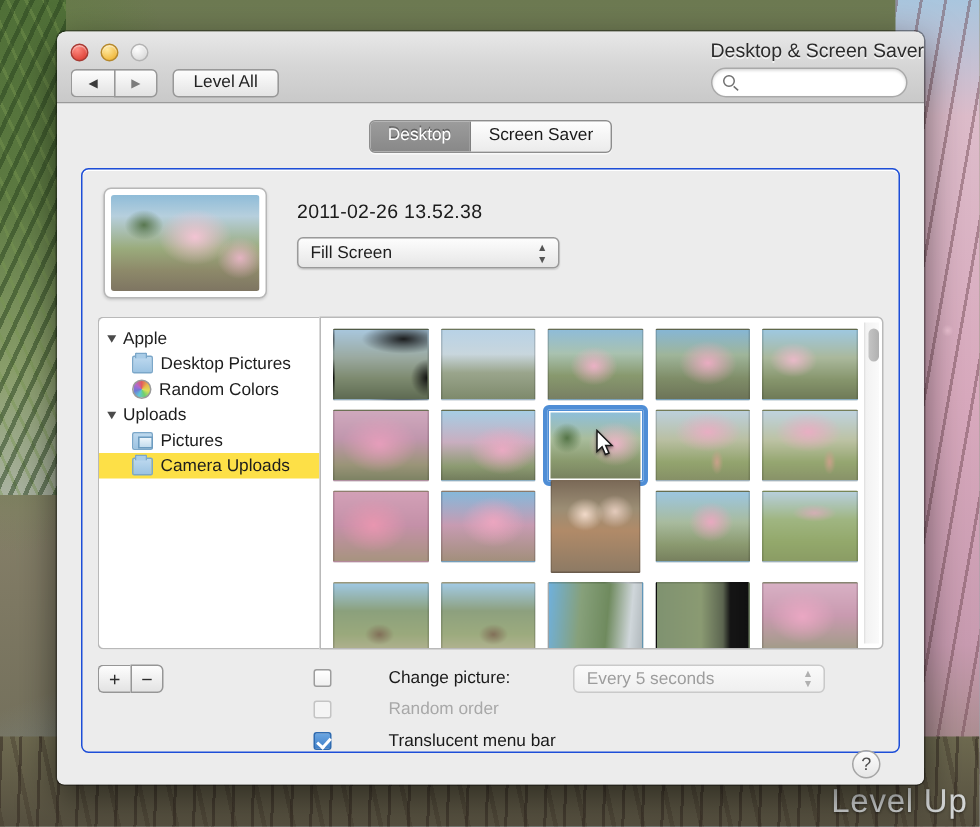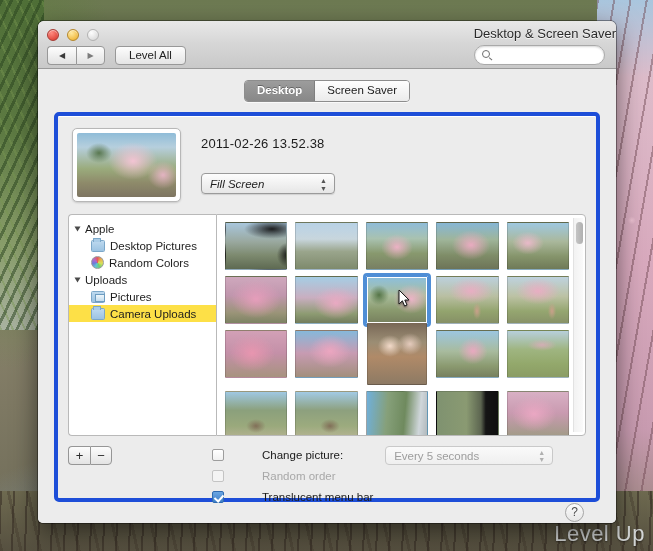--- a/index.html
+++ b/index.html
@@ -130,32 +130,31 @@
     display:flex; border:1px solid #8d8d8d; border-radius:4px; overflow:hidden;
     box-shadow:0 1px 0 rgba(255,255,255,.7);
   }
   .tab {
     height:20px; line-height:19px; padding:0 12px; font-size:11.5px;
   }
   .tab.active {
     background:linear-gradient(180deg,#9c9c9c,#888);
     color:#fff; text-shadow:0 -1px 0 rgba(0,0,0,.35);
     border-right:1px solid #7f7f7f;
-    font-weight:bold;
   }
   .tab.inactive {
     background:linear-gradient(180deg,#fefefe,#ebebeb);
     color:#1a1a1a;
   }
 
   .panel {
     margin-top:10px;
     height:390px;
     background:#ececec;
-    border:4px solid #1d4ed8;
+    border:1px solid #1d4ed8;
     border-radius:5px;
     position:relative;
     box-shadow:inset 0 1px 0 #fff;
   }
 
   
   .previewrow { display:flex; padding:12px 0 0 14px; }
   .preview-frame {
     width:109px; height:74px; background:#fff;
     border:1px solid #b7b7b7; border-radius:5px; padding:4px;
@@ -165,26 +164,25 @@
     width:100%; height:100%; border-radius:2px;
     background:
       radial-gradient(ellipse 34px 26px at 56px 28px, rgba(244,196,212,.98), rgba(226,164,188,0) 72%),
       radial-gradient(ellipse 22px 20px at 86px 42px, rgba(236,182,202,.9), rgba(226,164,188,0) 70%),
       radial-gradient(ellipse 18px 14px at 22px 20px, rgba(74,106,60,.85), rgba(74,106,60,0) 72%),
       linear-gradient(180deg,#8fbcd8 0%,#b6cfdd 22%,#9aab7c 56%,#8e8a6a 78%,#7e7562 100%);
   }
   .previewmeta { margin-left:20px; padding-top:8px; }
   .filename { font-size:13px; color:#1b1b1b; letter-spacing:.2px; }
   .popup {
-    margin-top:22px; width:134px; height:21px;
+    margin-top:10px; width:175px; height:21px;
     background:linear-gradient(180deg,#fdfdfd,#e6e6e6);
     border:1px solid #9a9a9a; border-radius:4px;
     position:relative; font-size:11.5px; line-height:20px; padding-left:8px;
     box-shadow:0 1px 1px rgba(0,0,0,.12);
-    font-style:italic;
   }
   .popup .arrows {
     position:absolute; right:6px; top:3px; width:9px; height:15px;
     display:flex; flex-direction:column; align-items:center; justify-content:space-between;
     color:#555; font-size:7px; line-height:7px;
   }
 
   
   .listsrow { display:flex; margin:12px 10px 0 10px; height:222px; }
   .sourcelist {

